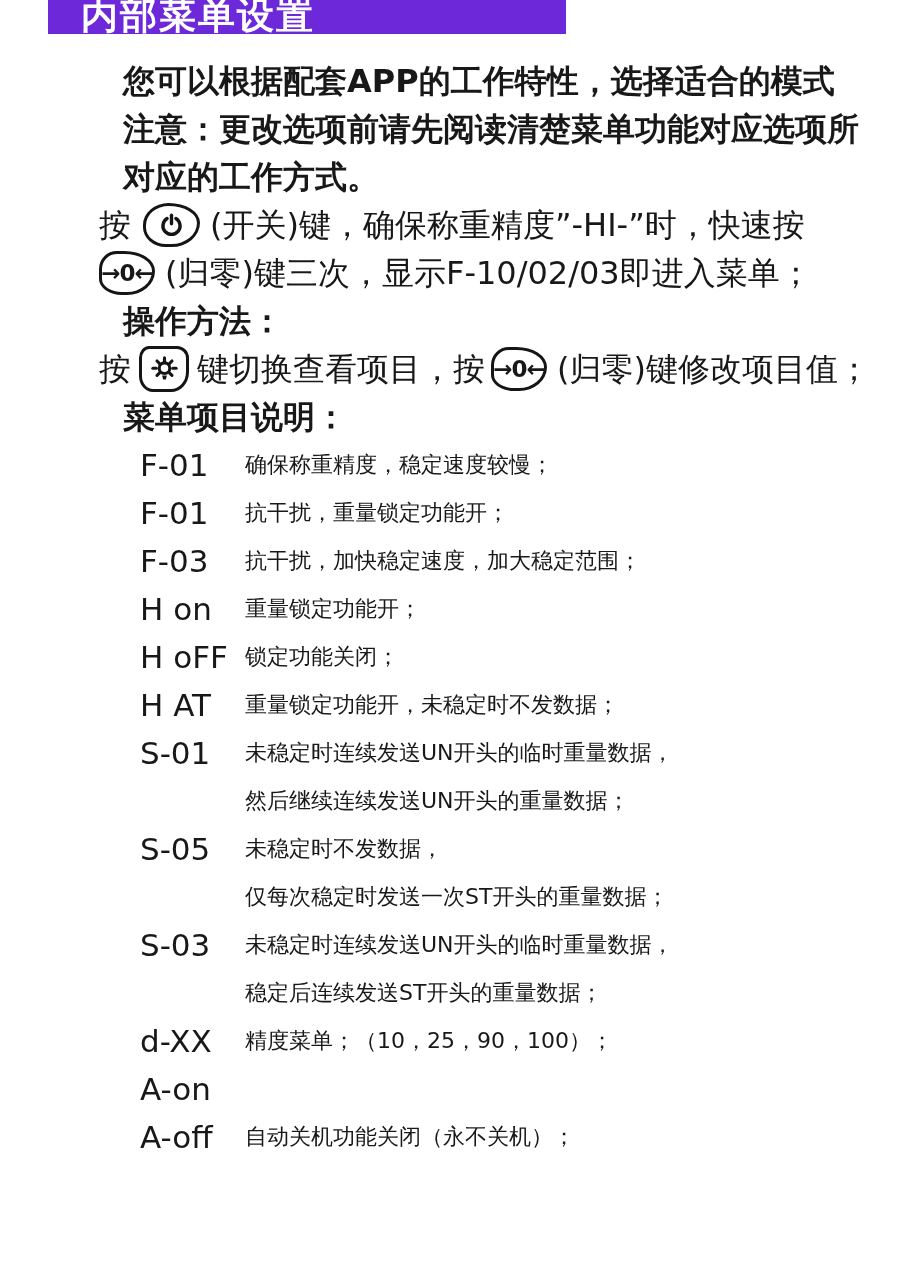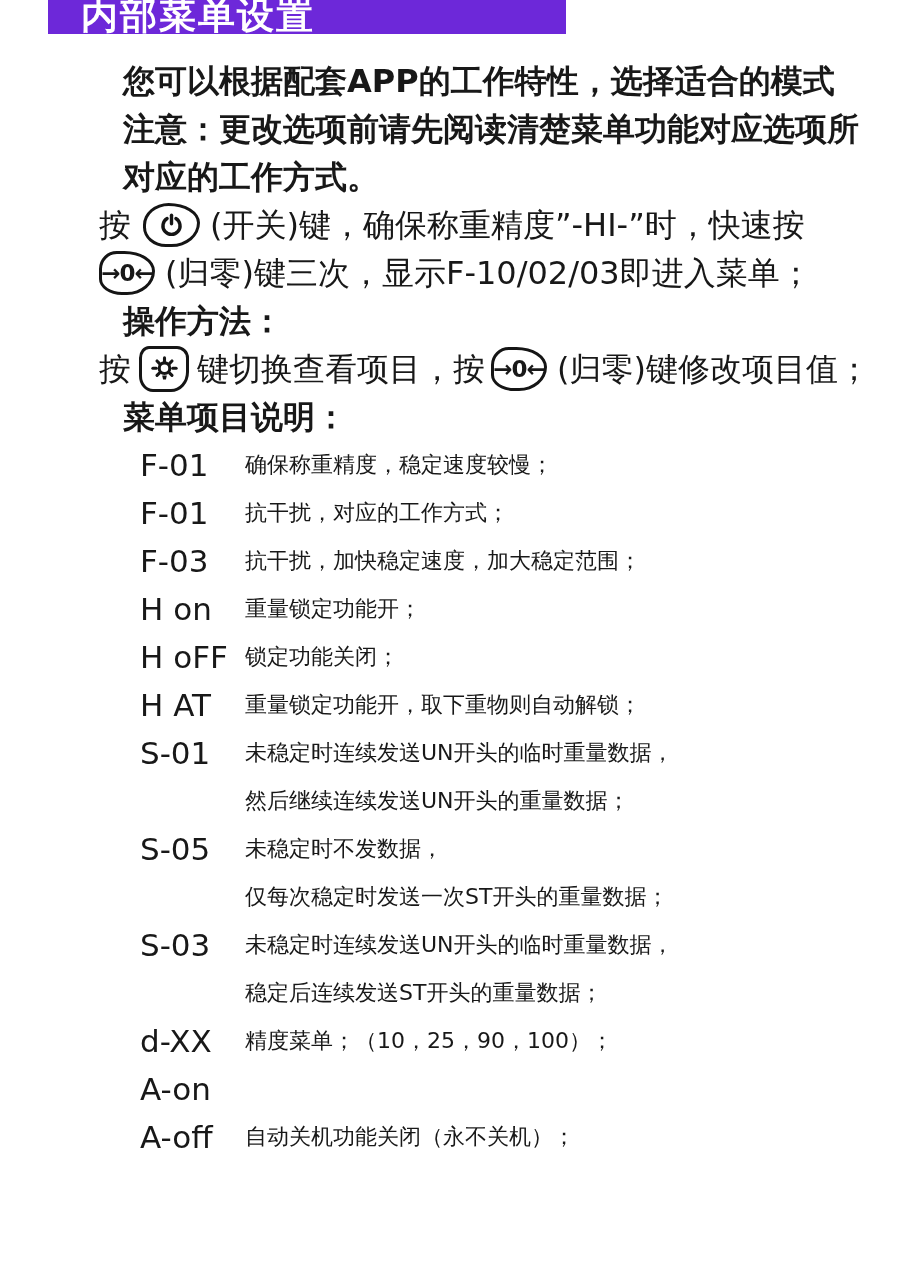--- a/index.html
+++ b/index.html
@@ -125,21 +125,21 @@
     <div class="mrow">
       <div class="mcode">F-01</div>
       <div class="mdesc">
           <div class="ln">确保称重精度，稳定速度较慢；</div>
         </div>
     </div>
 
     <div class="mrow">
       <div class="mcode">F-01</div>
       <div class="mdesc">
-          <div class="ln">抗干扰，对应的工作方式；</div>
+          <div class="ln">抗干扰，重量锁定功能开；</div>
         </div>
     </div>
 
     <div class="mrow">
       <div class="mcode">F-03</div>
       <div class="mdesc">
           <div class="ln">抗干扰，加快稳定速度，加大稳定范围；</div>
         </div>
     </div>
 
@@ -153,21 +153,21 @@
     <div class="mrow">
       <div class="mcode">H oFF</div>
       <div class="mdesc">
           <div class="ln">锁定功能关闭；</div>
         </div>
     </div>
 
     <div class="mrow">
       <div class="mcode">H AT</div>
       <div class="mdesc">
-          <div class="ln">重量锁定功能开，取下重物则自动解锁；</div>
+          <div class="ln">重量锁定功能开，未稳定时不发数据；</div>
         </div>
     </div>
 
     <div class="mrow">
       <div class="mcode">S-01</div>
       <div class="mdesc">
         <div class="ln">未稳定时连续发送UN开头的临时重量数据，</div>
         <div class="ln">然后继续连续发送UN开头的重量数据；</div>
       </div>
     </div>

